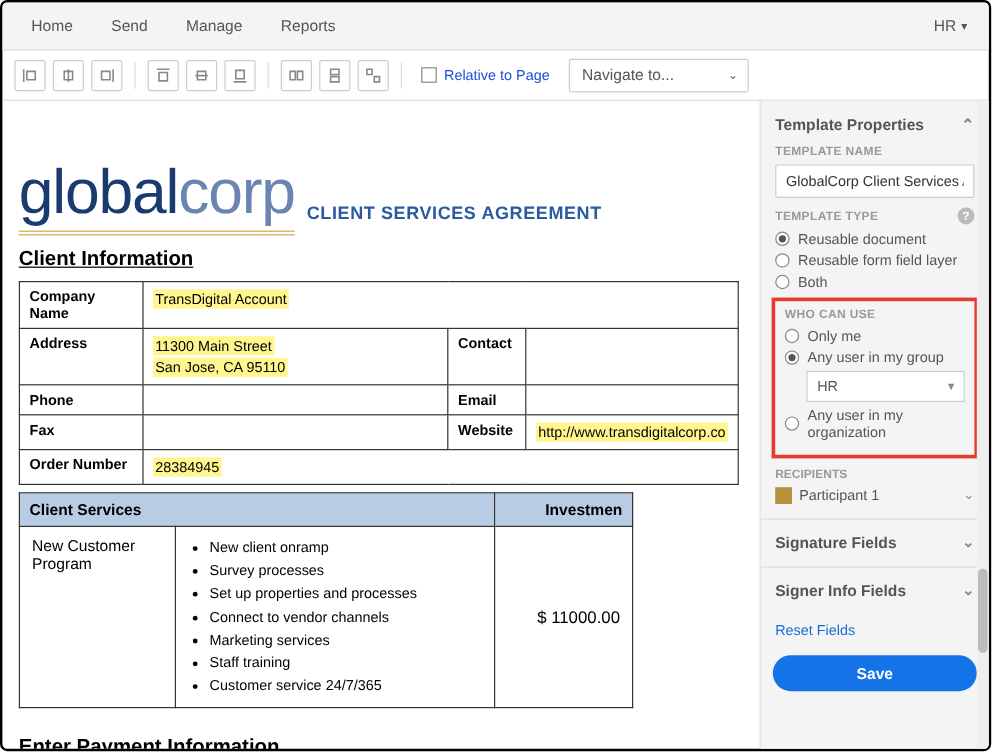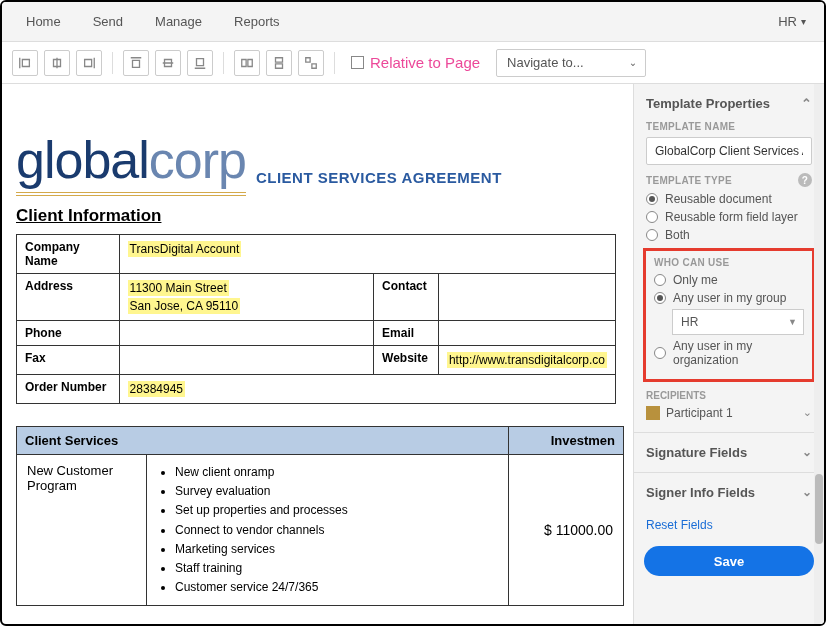--- a/index.html
+++ b/index.html
@@ -11,21 +11,21 @@
 .tabs .tab{padding:6px 16px;cursor:pointer}
 .tabs .spacer{flex:1}
 .tabs .user{padding:6px 10px;cursor:pointer;display:flex;align-items:center;gap:4px}
 .tabs .caret{font-size:10px}
 
 
 .toolbar{height:42px;border-bottom:1px solid #ddd;display:flex;align-items:center;padding:0 10px;gap:6px}
 .tbtn{width:26px;height:26px;border:1px solid #ccc;background:#fff;border-radius:2px;display:flex;align-items:center;justify-content:center;cursor:pointer}
 .tbtn svg{width:14px;height:14px;stroke:#888;fill:none;stroke-width:1.5}
 .tsep{width:1px;height:22px;background:#ddd;margin:0 4px}
-.check{display:flex;align-items:center;gap:6px;font-size:15px;color:#ec4899;margin-left:6px}
+.check{display:flex;align-items:center;gap:6px;font-size:12px;color:#1d4ed8;margin-left:6px}
 .check .box{width:13px;height:13px;border:1px solid #888;background:#fff}
 .navsel{margin-left:10px;height:28px;border:1px solid #ccc;border-radius:2px;padding:0 26px 0 10px;font-size:13px;color:#555;background:#fff;position:relative;min-width:150px;display:flex;align-items:center;cursor:pointer}
 .navsel .dd{position:absolute;right:8px;font-size:10px;color:#666}
 
 
 .main{display:flex;height:calc(100% - 72px)}
 .doc{flex:1;overflow:auto;padding:18px 14px;border-right:1px solid #ddd;position:relative}
 .side{width:190px;background:#f4f4f4;position:relative;overflow:hidden}
 
 
@@ -34,21 +34,21 @@
 .logo .g .light{color:#6a86b0}
 .logo .sub{font-size:15px;font-weight:700;color:#2a5aa0;margin-bottom:10px;letter-spacing:0.5px}
 .sect{font-size:17px;font-weight:700;text-decoration:underline;margin:8px 0}
 
 .tbl{width:600px;border-collapse:collapse;font-size:12px;margin-top:4px}
 .tbl td{border:1px solid #333;padding:5px 8px;vertical-align:top}
 .tbl td.lbl{font-weight:700;width:105px;background:#fff}
 .tbl td.lbl2{font-weight:700;width:65px}
 .tbl .yellow{display:inline-block;background:#fff68f;padding:1px 2px;margin:1px 0}
 
-.svc{width:608px;border-collapse:collapse;margin-top:22px;font-size:13px}
+.svc{width:512px;border-collapse:collapse;margin-top:6px;font-size:13px}
 .svc th{background:#b8cce4;border:1px solid #333;text-align:left;padding:6px 8px;font-weight:700}
 .svc th.right{text-align:right}
 .svc td{border:1px solid #333;padding:8px 10px;vertical-align:top}
 .svc td.prog{font-weight:400;width:130px}
 .svc ul{list-style:disc;padding-left:18px;font-size:12px;line-height:1.6}
 .svc td.amt{text-align:right;vertical-align:middle;font-size:14px;width:115px}
 
 
 .panel{padding:12px 12px}
 .phdr{font-size:13px;font-weight:700;color:#555;display:flex;justify-content:space-between;align-items:center;margin-bottom:10px;cursor:pointer}
@@ -201,21 +201,21 @@
         <tbody>
             <tr>
           <th colspan="2">Client Services</th>
           <th class="right">Investmen</th>
         </tr>
         <tr>
           <td class="prog">New Customer Program</td>
           <td>
                 <ul id="svcitems">
                   <li>New client onramp</li>
-                  <li>Survey evaluation</li>
+                  <li>Survey processes</li>
                   <li>Set up properties and processes</li>
                   <li>Connect to vendor channels</li>
                   <li>Marketing services</li>
                   <li>Staff training</li>
                   <li>Customer service 24/7/365</li>
                 </ul>
               </td>
           <td class="amt">$ 11000.00</td>
         </tr>
       </tbody>

